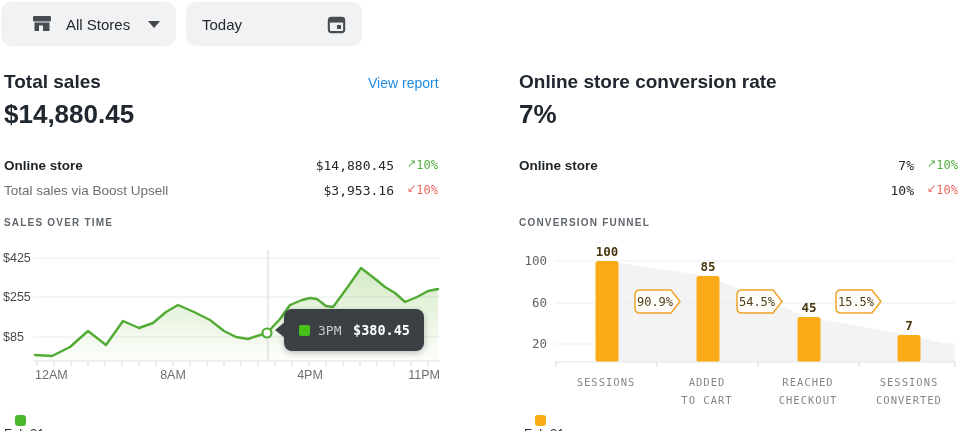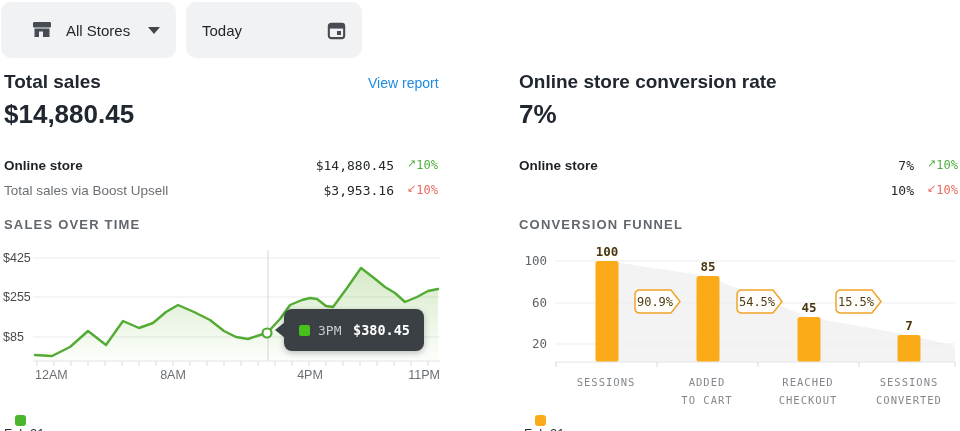--- a/index.html
+++ b/index.html
@@ -1,33 +1,33 @@
 <!DOCTYPE html>
 <html><head>
 <meta charset="utf-8">
 <style>
   html,body{margin:0;padding:0;background:#fff;}
   .stage{position:relative;width:960px;height:431px;background:#ffffff;overflow:hidden;
          font-family:"Liberation Sans",sans-serif;color:#202428;}
   .abs{position:absolute;}
 
   
-  .pill{position:absolute;top:2px;height:56px;background:#f1f2f4;border-radius:10px;
+  .pill{position:absolute;top:2px;height:44px;background:#f1f2f4;border-radius:10px;
         display:flex;align-items:center;cursor:pointer;}
   .pill-store{left:1px;width:175px;}
   .pill-date{left:186px;width:176px;}
   .pill-label{font-size:15px;color:#24282c;}
   .chev{width:0;height:0;border-left:6px solid transparent;border-right:6px solid transparent;
         border-top:7px solid #42464a;margin-left:auto;margin-right:16px;}
 
   
   .card-title{position:absolute;top:71px;font-size:19px;font-weight:700;color:#212730;}
   .view-report{position:absolute;top:75px;font-size:14px;color:#1f8ae0;cursor:pointer;}
   .big-value{position:absolute;top:99px;font-size:26px;font-weight:700;color:#212730;}
-  .section-title{position:absolute;top:217px;font-size:13px;font-weight:700;
+  .section-title{position:absolute;top:217px;font-size:10px;font-weight:700;
                  letter-spacing:1.2px;color:#61676d;}
 
   
   .mrow{position:absolute;height:18px;display:flex;align-items:center;}
   .mrow .lbl{font-size:13.5px;}
   .lbl-strong{font-weight:700;color:#1d2226;}
   .lbl-dim{color:#6b7075;}
   .mrow .val{margin-left:auto;font-family:"DejaVu Sans Mono",monospace;font-size:13px;color:#24282b;}
   .mrow .delta{width:44px;text-align:right;font-family:"DejaVu Sans Mono",monospace;font-size:12px;}
   .delta .arr{font-family:"Liberation Sans",sans-serif;font-size:11px;position:relative;top:-2px;}

